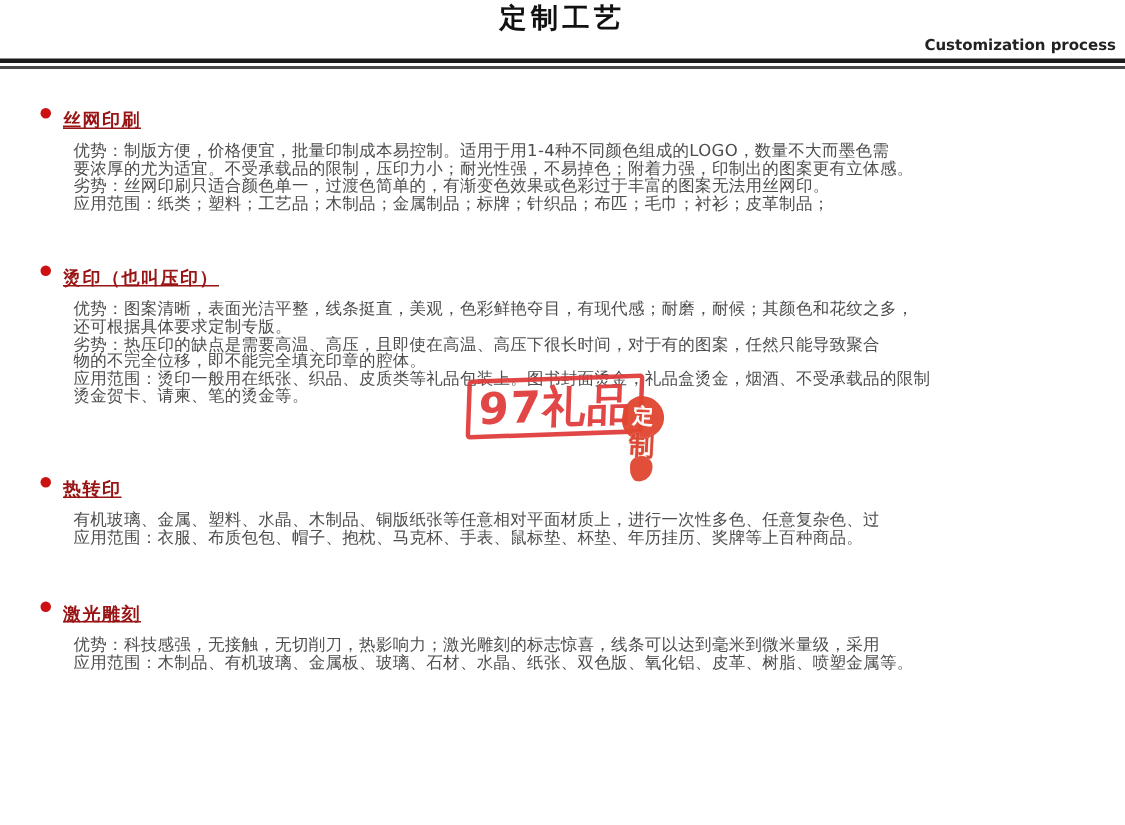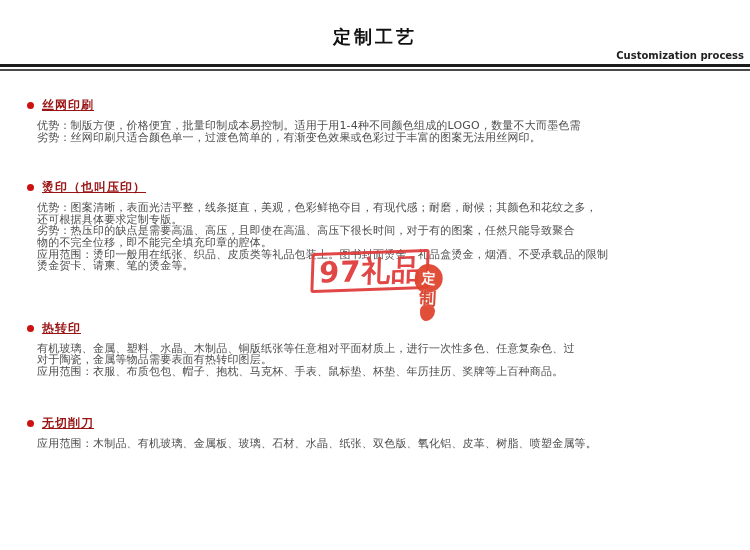--- a/index.html
+++ b/index.html
@@ -4,21 +4,21 @@
 <style>
   * { margin:0; padding:0; box-sizing:border-box; }
   html,body { width:750px; height:550px; }
   body {
     background:#ffffff;
     font-family:"DejaVu Sans","Liberation Sans",sans-serif;
     position:relative;
     overflow:hidden;
   }
   
-  .header { padding-top:25px; }
+  .header { }
   .page-title {
     text-align:center;
     font-size:18px;
     font-weight:bold;
     color:#111111;
     letter-spacing:3px;
   }
   .page-subtitle {
     text-align:right;
     padding-right:6px;
@@ -32,38 +32,37 @@
 
   
   .content { padding:26px 0 0 27px; }
   .section { }
   .sec-1 { margin-bottom:36px; }
   .sec-2 { margin-bottom:48px; }
   .sec-3 { margin-bottom:37px; }
   .sec-4 { margin-bottom:0; }
   .sec-title-row {
     display:flex;
-    align-items:center;
     gap:8px;
     margin-bottom:6px;
   }
   .bullet {
     width:7px; height:7px;
     border-radius:50%;
     background:#cc1111;
     flex:0 0 auto;
   }
   .sec-title {
     font-size:12px;
     font-weight:bold;
     color:#991414;
     text-decoration:underline;
     letter-spacing:1px;
   }
-  .sec-body { margin-left:10px; }
+  .sec-body { margin-left:22px; }
   .line {
     font-size:11px;
     line-height:11.6px;
     color:#4d4d4d;
     letter-spacing:0.2px;
     white-space:nowrap;
   }
 
   
   .wm-box {
@@ -127,21 +126,23 @@
 
 <div class="content">
 
   <div class="section sec-1">
     <div class="sec-title-row">
       <span class="bullet"></span>
       <span class="sec-title">丝网印刷</span>
     </div>
     <div class="sec-body">
       <div class="line">优势：制版方便，价格便宜，批量印制成本易控制。适用于用1-4种不同颜色组成的LOGO，数量不大而墨色需</div>
+      <div class="line">要浓厚的尤为适宜。不受承载品的限制，压印力小；耐光性强，不易掉色；附着力强，印制出的图案更有立体感。</div>
       <div class="line">劣势：丝网印刷只适合颜色单一，过渡色简单的，有渐变色效果或色彩过于丰富的图案无法用丝网印。</div>
+      <div class="line">应用范围：纸类；塑料；工艺品；木制品；金属制品；标牌；针织品；布匹；毛巾；衬衫；皮革制品；</div>
     </div>
   </div>
 
   <div class="section sec-2">
     <div class="sec-title-row">
       <span class="bullet"></span>
       <span class="sec-title">烫印（也叫压印）</span>
     </div>
     <div class="sec-body">
       <div class="line">优势：图案清晰，表面光洁平整，线条挺直，美观，色彩鲜艳夺目，有现代感；耐磨，耐候；其颜色和花纹之多，</div>
@@ -153,31 +154,31 @@
     </div>
   </div>
 
   <div class="section sec-3">
     <div class="sec-title-row">
       <span class="bullet"></span>
       <span class="sec-title">热转印</span>
     </div>
     <div class="sec-body">
       <div class="line">有机玻璃、金属、塑料、水晶、木制品、铜版纸张等任意相对平面材质上，进行一次性多色、任意复杂色、过</div>
-      <div class="line">对于陶瓷，金属等物品需要表面有热转印图层。</div>
       <div class="line">应用范围：衣服、布质包包、帽子、抱枕、马克杯、手表、鼠标垫、杯垫、年历挂历、奖牌等上百种商品。</div>
     </div>
   </div>
 
   <div class="section sec-4">
     <div class="sec-title-row">
       <span class="bullet"></span>
-      <span class="sec-title">无切削刀</span>
+      <span class="sec-title">激光雕刻</span>
     </div>
     <div class="sec-body">
+      <div class="line">优势：科技感强，无接触，无切削刀，热影响力；激光雕刻的标志惊喜，线条可以达到毫米到微米量级，采用</div>
       <div class="line">应用范围：木制品、有机玻璃、金属板、玻璃、石材、水晶、纸张、双色版、氧化铝、皮革、树脂、喷塑金属等。</div>
     </div>
   </div>
 
 </div>
 
 <div class="wm-box">97礼品</div>
 <div class="wm-seal">
   <div class="seal-top">定</div>
   <div class="seal-mid">制</div>

